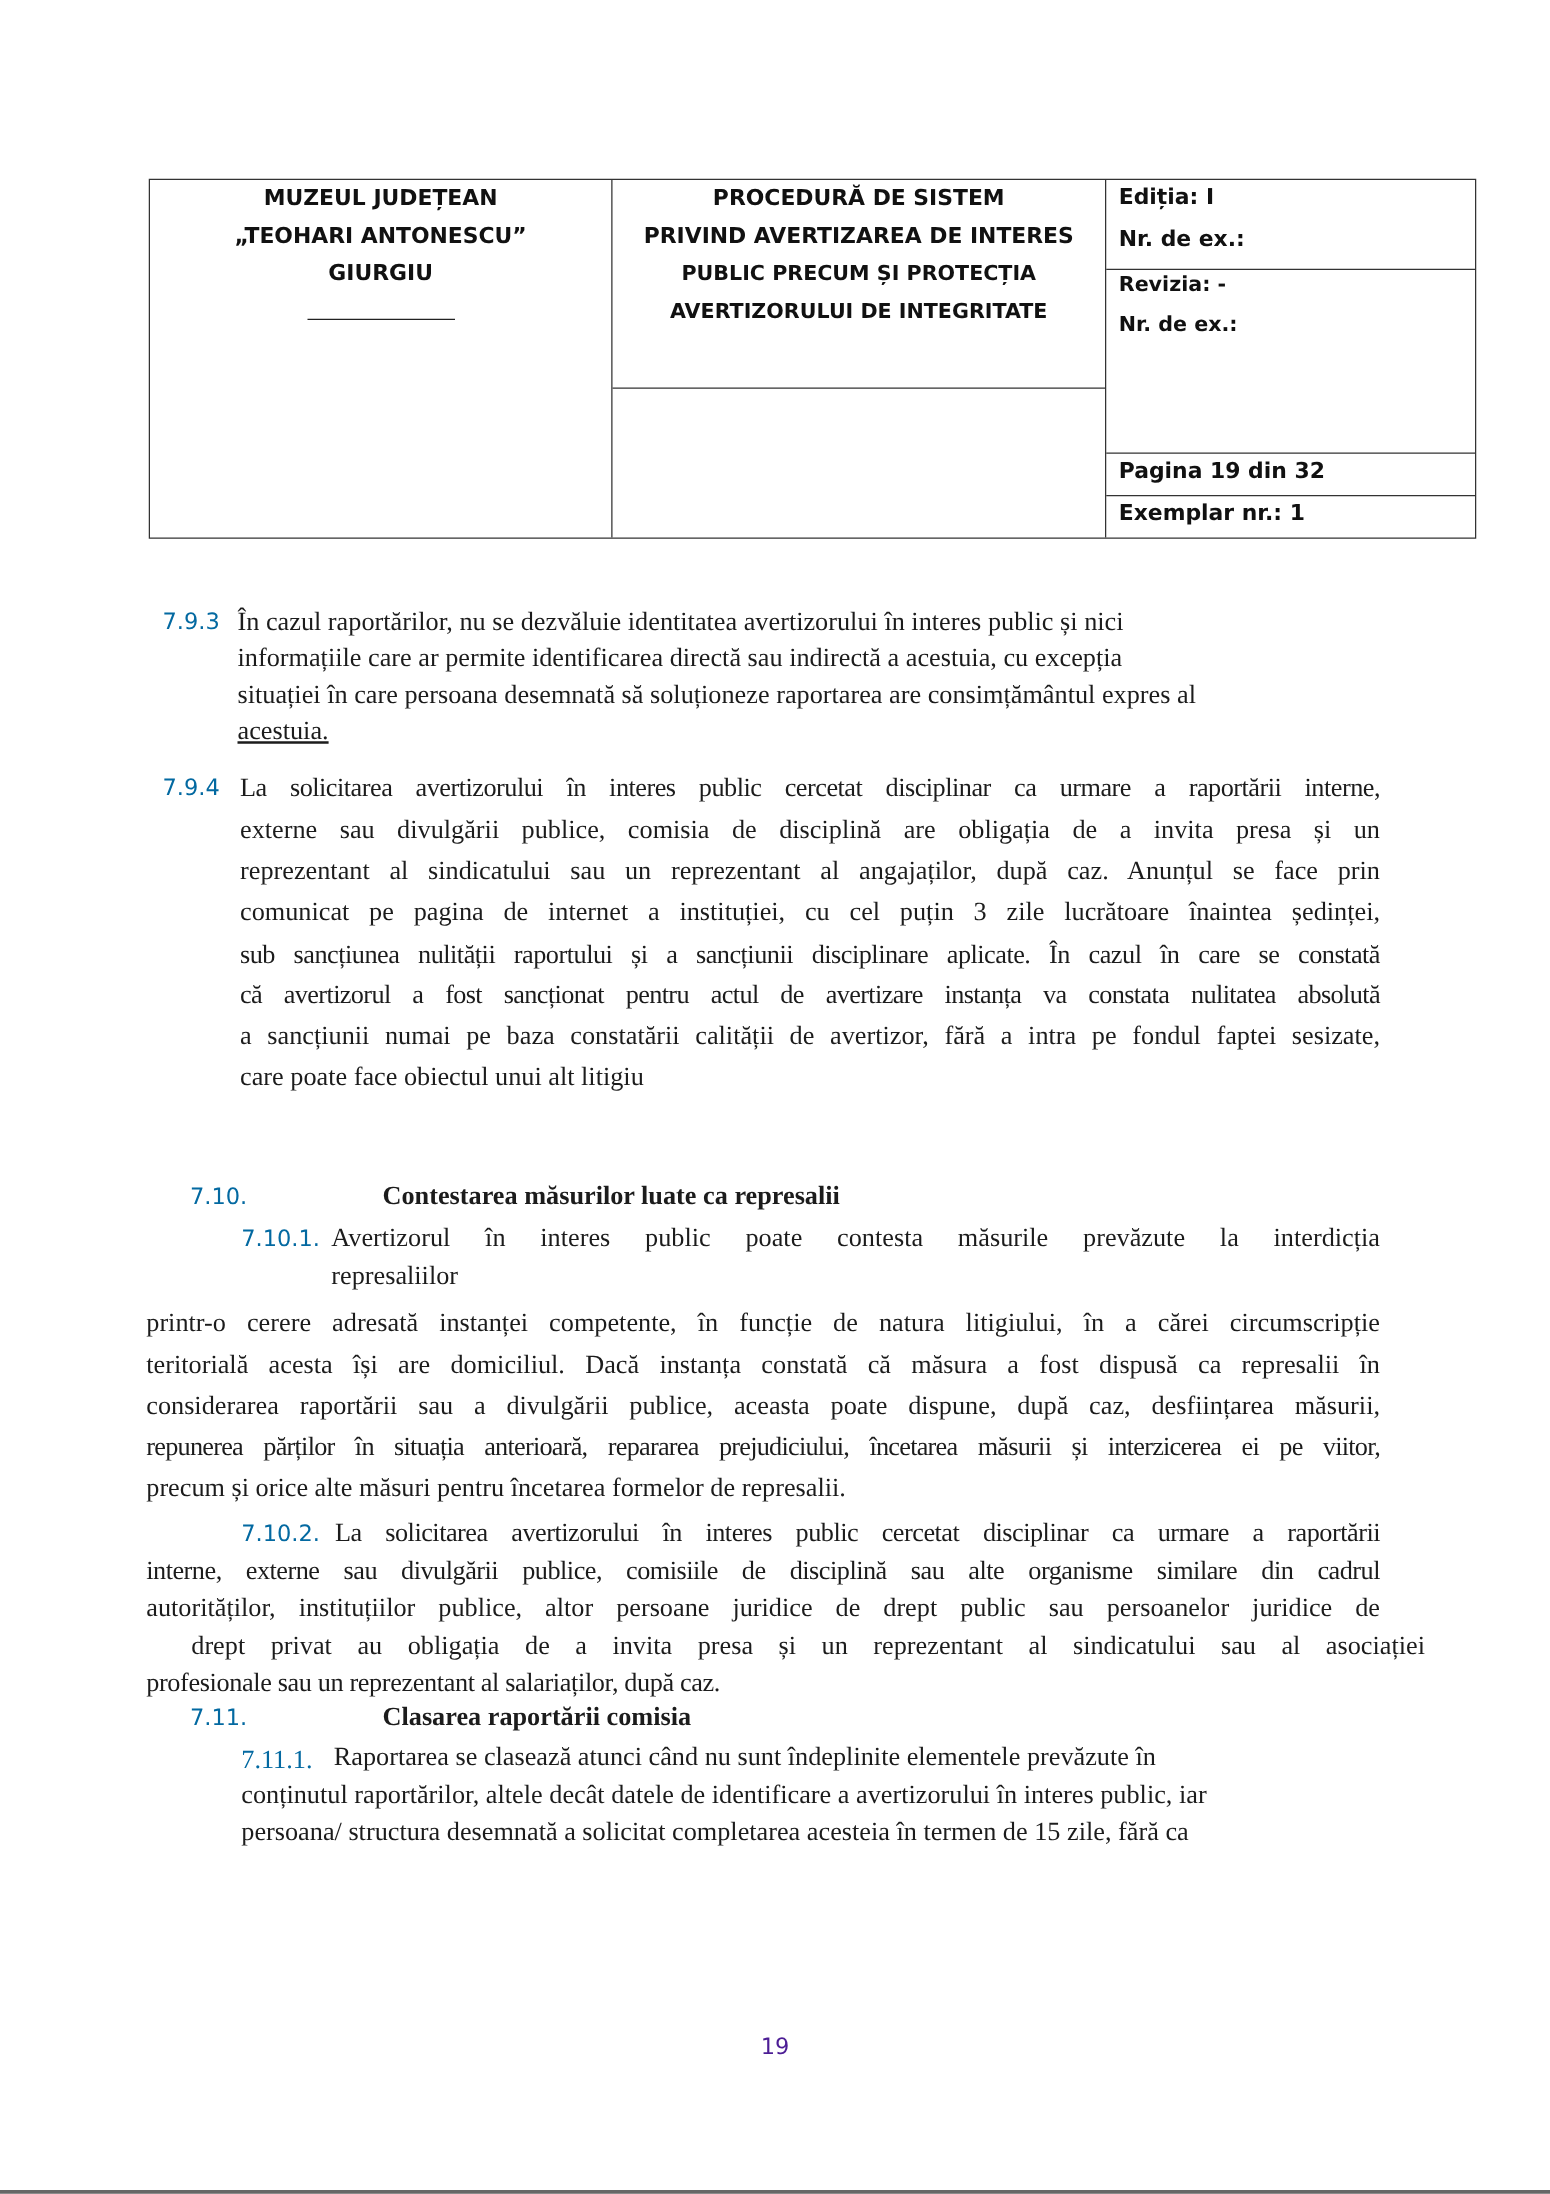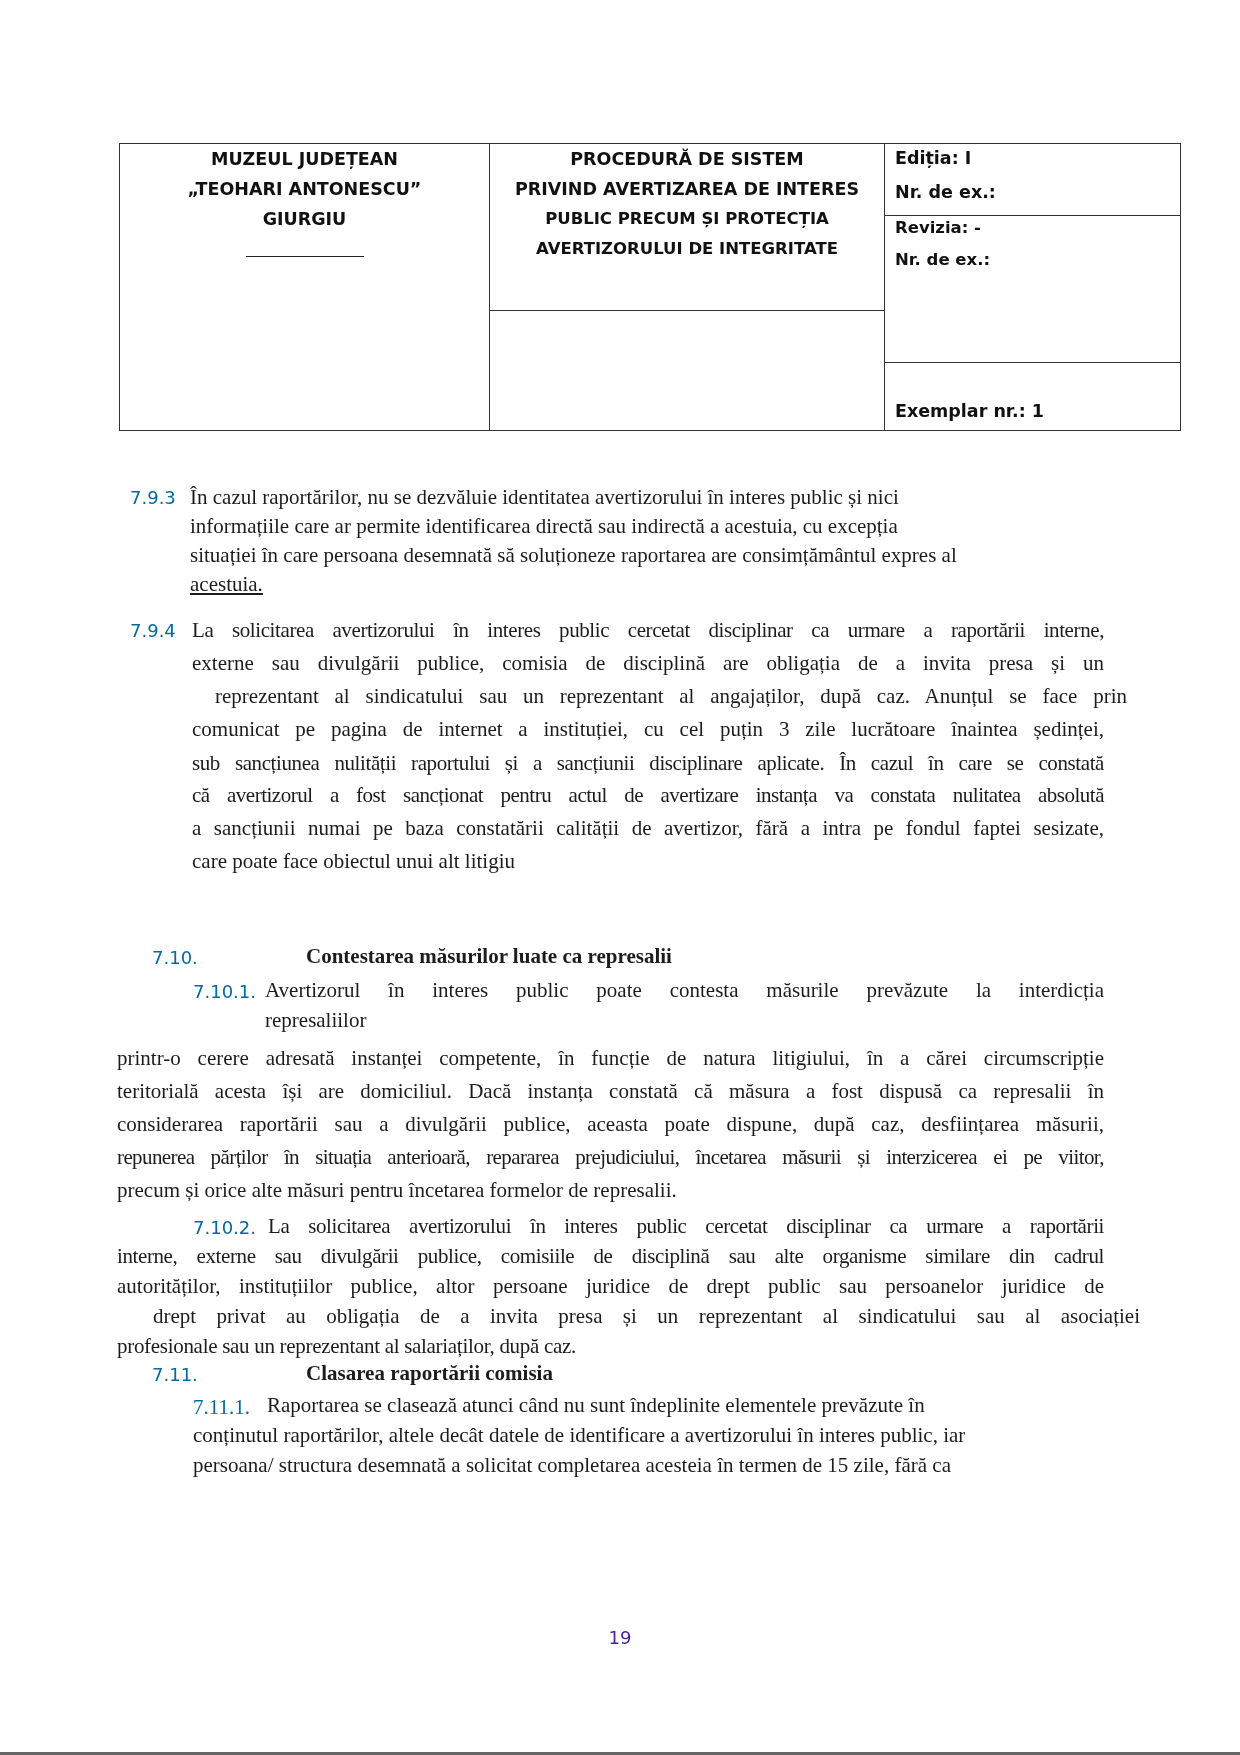--- a/index.html
+++ b/index.html
@@ -56,39 +56,42 @@
   </div>
   <div class="col3">
     <div class="cell c1">
       <div class="ln" style="top:4px">Ediția: I</div>
       <div class="ln" style="top:38px">Nr. de ex.:</div>
     </div>
     <div class="cell c2">
       <div class="ln" style="top:2px; font-size:16.5px">Revizia: -</div>
       <div class="ln" style="top:34px; font-size:16.5px">Nr. de ex.:</div>
     </div>
+    <div class="cell c3">
+      <div class="ln" style="top:4px">Pagina 19 din 32</div>
+    </div>
     <div class="cell c4">
       <div class="ln" style="top:4px">Exemplar nr.: 1</div>
     </div>
   </div>
 </div>
 
 <div class="body-text">
   <div class="num" style="left:130px; top:487px;">7.9.3</div>
   <div class="line" style="left:190px; top:485px;">În cazul raportărilor, nu se dezvăluie identitatea avertizorului în interes public și nici</div>
   <div class="line" style="left:190px; top:514px;">informațiile care ar permite identificarea directă sau indirectă a acestuia, cu excepția</div>
   <div class="line" style="left:190px; top:543px;">situației în care persoana desemnată să soluționeze raportarea are consimțământul expres al</div>
   <div class="line" style="left:190px; top:572px;text-decoration:underline;">acestuia.</div>
 </div>
 
 <div class="body-text">
   <div class="num" style="left:130px; top:620px;">7.9.4</div>
   <div class="line just" style="left:192px; width:912px; top:618px; letter-spacing:-0.4px;">La solicitarea avertizorului în interes public cercetat disciplinar ca urmare a raportării interne,</div>
   <div class="line just" style="left:192px; width:912px; top:651px;">externe sau divulgării publice, comisia de disciplină are obligația de a invita presa și un</div>
-  <div class="line just" style="left:192px; width:912px; top:684px;margin-left:23px;">reprezentant al sindicatului sau un reprezentant al angajaților, după caz. Anunțul se face prin</div>
+  <div class="line just" style="left:192px; width:912px; top:684px;">reprezentant al sindicatului sau un reprezentant al angajaților, după caz. Anunțul se face prin</div>
   <div class="line just" style="left:192px; width:912px; top:717px;">comunicat pe pagina de internet a instituției, cu cel puțin 3 zile lucrătoare înaintea ședinței,</div>
   <div class="line just" style="left:192px; width:912px; top:707px; letter-spacing:-0.4px;margin-top:44px;">sub sancțiunea nulității raportului și a sancțiunii disciplinare aplicate. În cazul în care se constată</div>
   <div class="line just" style="left:192px; width:912px; top:783px; letter-spacing:-0.5px;">că avertizorul a fost sancționat pentru actul de avertizare instanța va constata nulitatea absolută</div>
   <div class="line just" style="left:192px; width:912px; top:816px;">a sancțiunii numai pe baza constatării calității de avertizor, fără a intra pe fondul faptei sesizate,</div>
   <div class="line" style="left:192px; top:849px;">care poate face obiectul unui alt litigiu</div>
 </div>
 
 <div class="body-text">
   <div class="num" style="left:152px; top:947px;">7.10.</div>
   <div class="line bold" style="left:306px; top:944px;">Contestarea măsurilor luate ca represalii</div>

